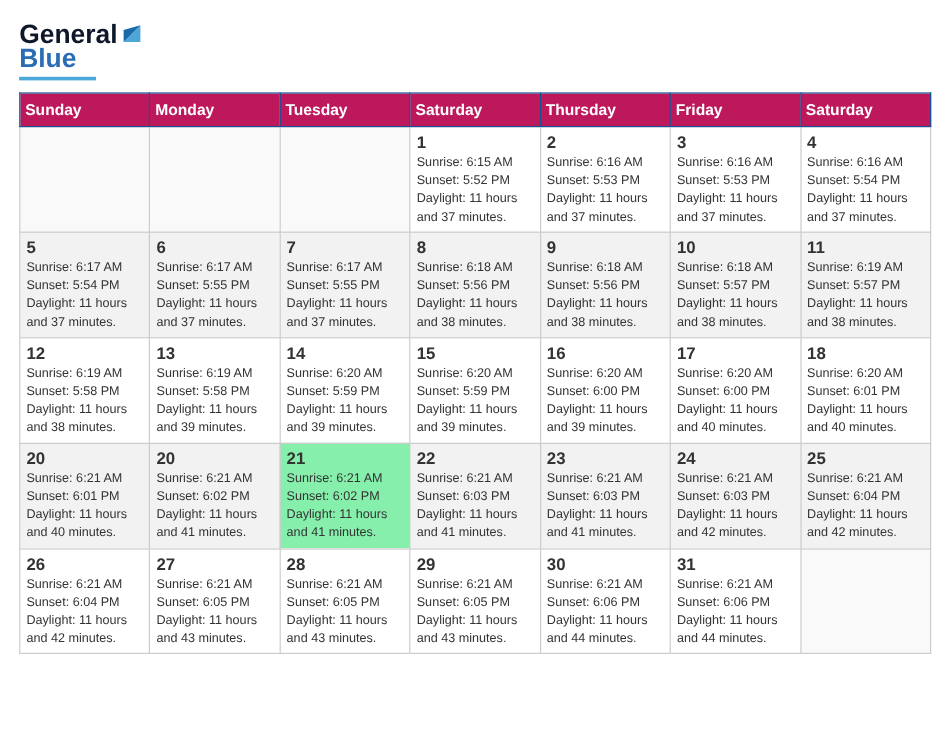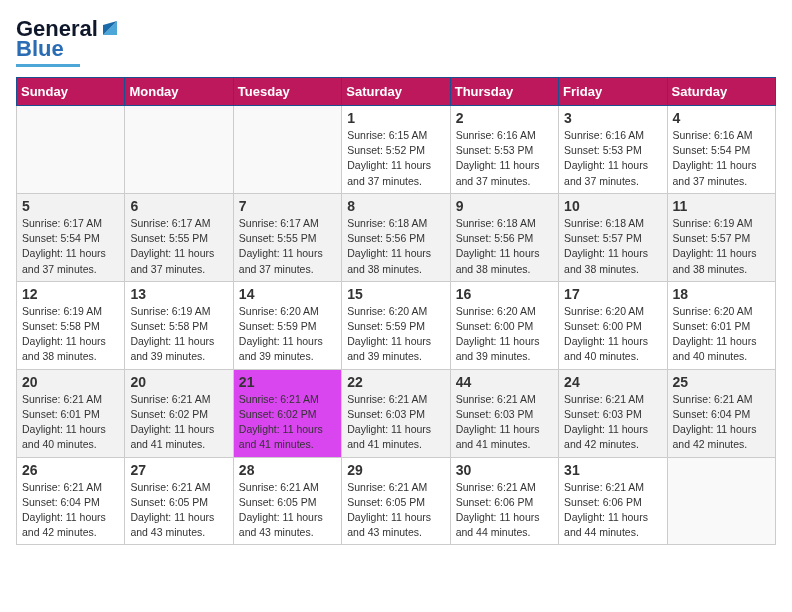--- a/index.html
+++ b/index.html
@@ -236,34 +236,34 @@
           <div class="day-info" style="white-space: pre-line;">Sunrise: 6:21 AM
 Sunset: 6:01 PM
 Daylight: 11 hours and 40 minutes.</div>
         </td>
         <td style="background: rgb(242, 242, 242);">
           <span class="day-number">20</span>
           <div class="day-info" style="white-space: pre-line;">Sunrise: 6:21 AM
 Sunset: 6:02 PM
 Daylight: 11 hours and 41 minutes.</div>
         </td>
-        <td style="background: #d946ef;">
+        <td style="background: #86efac;">
           <span class="day-number">21</span>
           <div class="day-info" style="white-space: pre-line;">Sunrise: 6:21 AM
 Sunset: 6:02 PM
 Daylight: 11 hours and 41 minutes.</div>
         </td>
         <td style="background: rgb(242, 242, 242);">
           <span class="day-number">22</span>
           <div class="day-info" style="white-space: pre-line;">Sunrise: 6:21 AM
 Sunset: 6:03 PM
 Daylight: 11 hours and 41 minutes.</div>
         </td>
         <td style="background: rgb(242, 242, 242);">
-          <span class="day-number">44</span>
+          <span class="day-number">23</span>
           <div class="day-info" style="white-space: pre-line;">Sunrise: 6:21 AM
 Sunset: 6:03 PM
 Daylight: 11 hours and 41 minutes.</div>
         </td>
         <td style="background: rgb(242, 242, 242);">
           <span class="day-number">24</span>
           <div class="day-info" style="white-space: pre-line;">Sunrise: 6:21 AM
 Sunset: 6:03 PM
 Daylight: 11 hours and 42 minutes.</div>
         </td>

